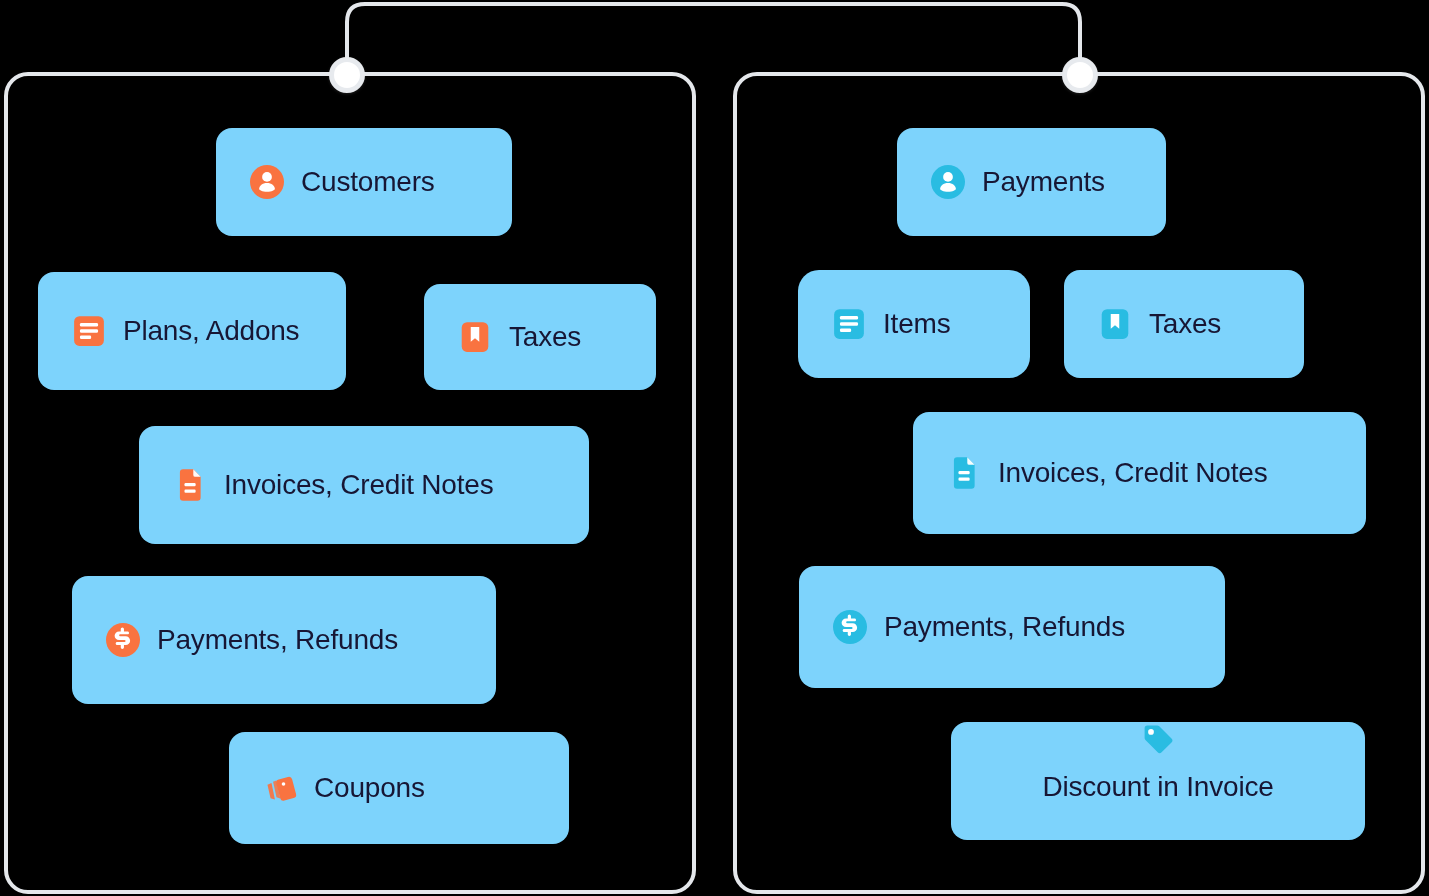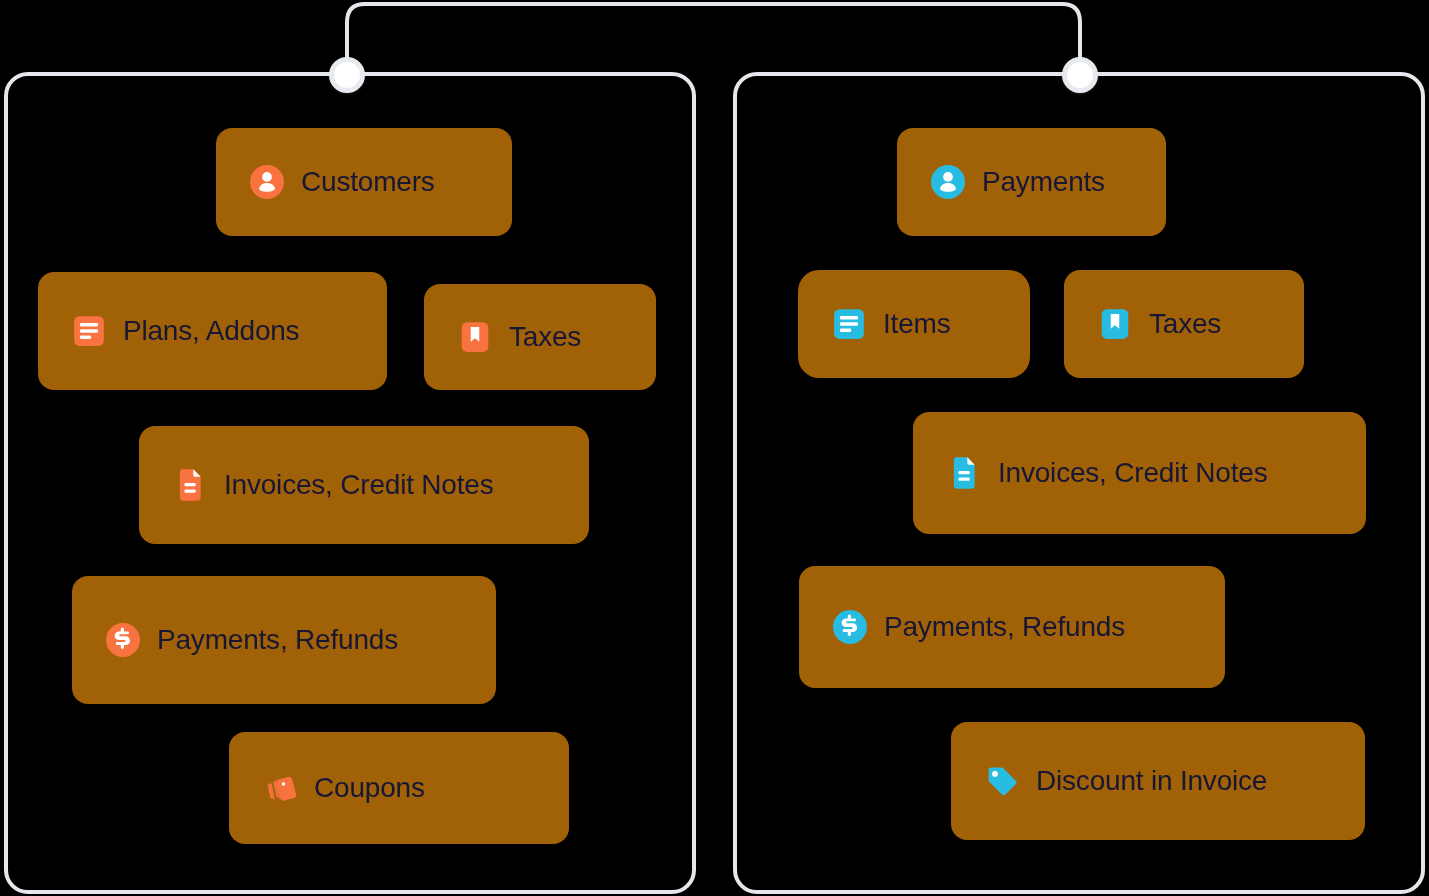--- a/index.html
+++ b/index.html
@@ -45,21 +45,21 @@
     border: 4px solid #e4e7eb;
     border-radius: 24px;
     background: #000000;
   }
   .panel-left  { left: 4px;   top: 72px; width: 692px; height: 822px; }
   .panel-right { left: 733px; top: 72px; width: 692px; height: 822px; }
 
   
   .card {
     position: absolute;
-    background: #a16207;
+    background: #7dd3fc;
     border-radius: 16px;
     display: flex;
     align-items: center;
     gap: 17px;
     padding: 0 34px;
     box-shadow: 0 2px 10px rgba(0,0,0,0.22);
   }
 
   .card-label {
     font-size: 28px;
@@ -96,21 +96,21 @@
       <div class="card" style="left: 216px; top: 128px; width: 296px; height: 108px;">
         <span class="icon">
           <svg viewBox="0 0 32 32">
             <circle cx="16" cy="16" r="16" fill="#f97340"></circle>
             <circle cx="16" cy="11.2" r="4.6" fill="#fff"></circle>
             <path d="M16 17c-4.3 0-7.4 2.6-7.4 5.6 0 .9 2.9 2.6 7.4 2.6s7.4-1.7 7.4-2.6c0-3-3.1-5.6-7.4-5.6z" fill="#fff"></path>
           </svg>
         </span>
         <span class="card-label">Customers</span>
       </div>
-      <div class="card" style="left: 38px; top: 272px; width: 349px; height: 118px;">
+      <div class="card" style="left: 38px; top: 272px; width: 308px; height: 118px;">
         <span class="icon">
           <svg viewBox="0 0 32 32">
             <rect x="2" y="2" width="28" height="28" rx="5" fill="#f97340"></rect>
             <rect x="7.5" y="8.5" width="17" height="3.2" rx="1.2" fill="#fff"></rect>
             <rect x="7.5" y="14.4" width="17" height="3.2" rx="1.2" fill="#fff"></rect>
             <rect x="7.5" y="20.3" width="10.5" height="3.2" rx="1.2" fill="#fff"></rect>
           </svg>
         </span>
         <span class="card-label">Plans, Addons</span>
       </div>
@@ -197,21 +197,21 @@
       </div>
       <div class="card" style="left: 799px; top: 566px; width: 426px; height: 122px;">
         <span class="icon">
           <svg viewBox="0 0 32 32">
             <circle cx="16" cy="16" r="16" fill="#29bce2"></circle>
             <path d="M16.9 5.8v2.1h3.4c.8 0 1.4.6 1.4 1.4s-.6 1.4-1.4 1.4h-7.1c-.5 0-.8.4-.8.9s.3.9.8.9h5.3c2.3 0 4.2 1.8 4.2 4.1s-1.9 4.1-4.2 4.1h-1.6v2.2c0 .9-.7 1.6-1.5 1.6s-1.5-.7-1.5-1.6v-2.2h-3.4c-.8 0-1.4-.6-1.4-1.4s.6-1.4 1.4-1.4h7.1c.5 0 .8-.4.8-.9s-.3-.9-.8-.9h-5.3c-2.3 0-4.2-1.8-4.2-4.1s1.9-4.1 4.2-4.1h1.6V5.8c0-.9.7-1.6 1.5-1.6s1.5.7 1.5 1.6z" fill="#fff"></path>
           </svg>
         </span>
         <span class="card-label">Payments, Refunds</span>
       </div>
-      <div class="card" style="left: 951px; top: 722px; width: 414px; height: 118px;">
+      <div class="card" style="left: 951px; top: 722px; width: 414px; height: 118px; flex-direction: column;">
         <span class="icon">
           <svg viewBox="0 0 32 32">
             <path d="M3.4 5.8a2.6 2.6 0 0 1 2.6-2.6h9.3c.7 0 1.4.3 1.9.8l11.5 11.5a2.6 2.6 0 0 1 0 3.7l-9.3 9.3a2.6 2.6 0 0 1-3.7 0L4.2 17a2.6 2.6 0 0 1-.8-1.9z" fill="#29bce2"></path>
             <circle cx="9.4" cy="9.4" r="2.7" fill="#fff"></circle>
           </svg>
         </span>
         <span class="card-label">Discount in Invoice</span>
       </div>
     </div>
 

